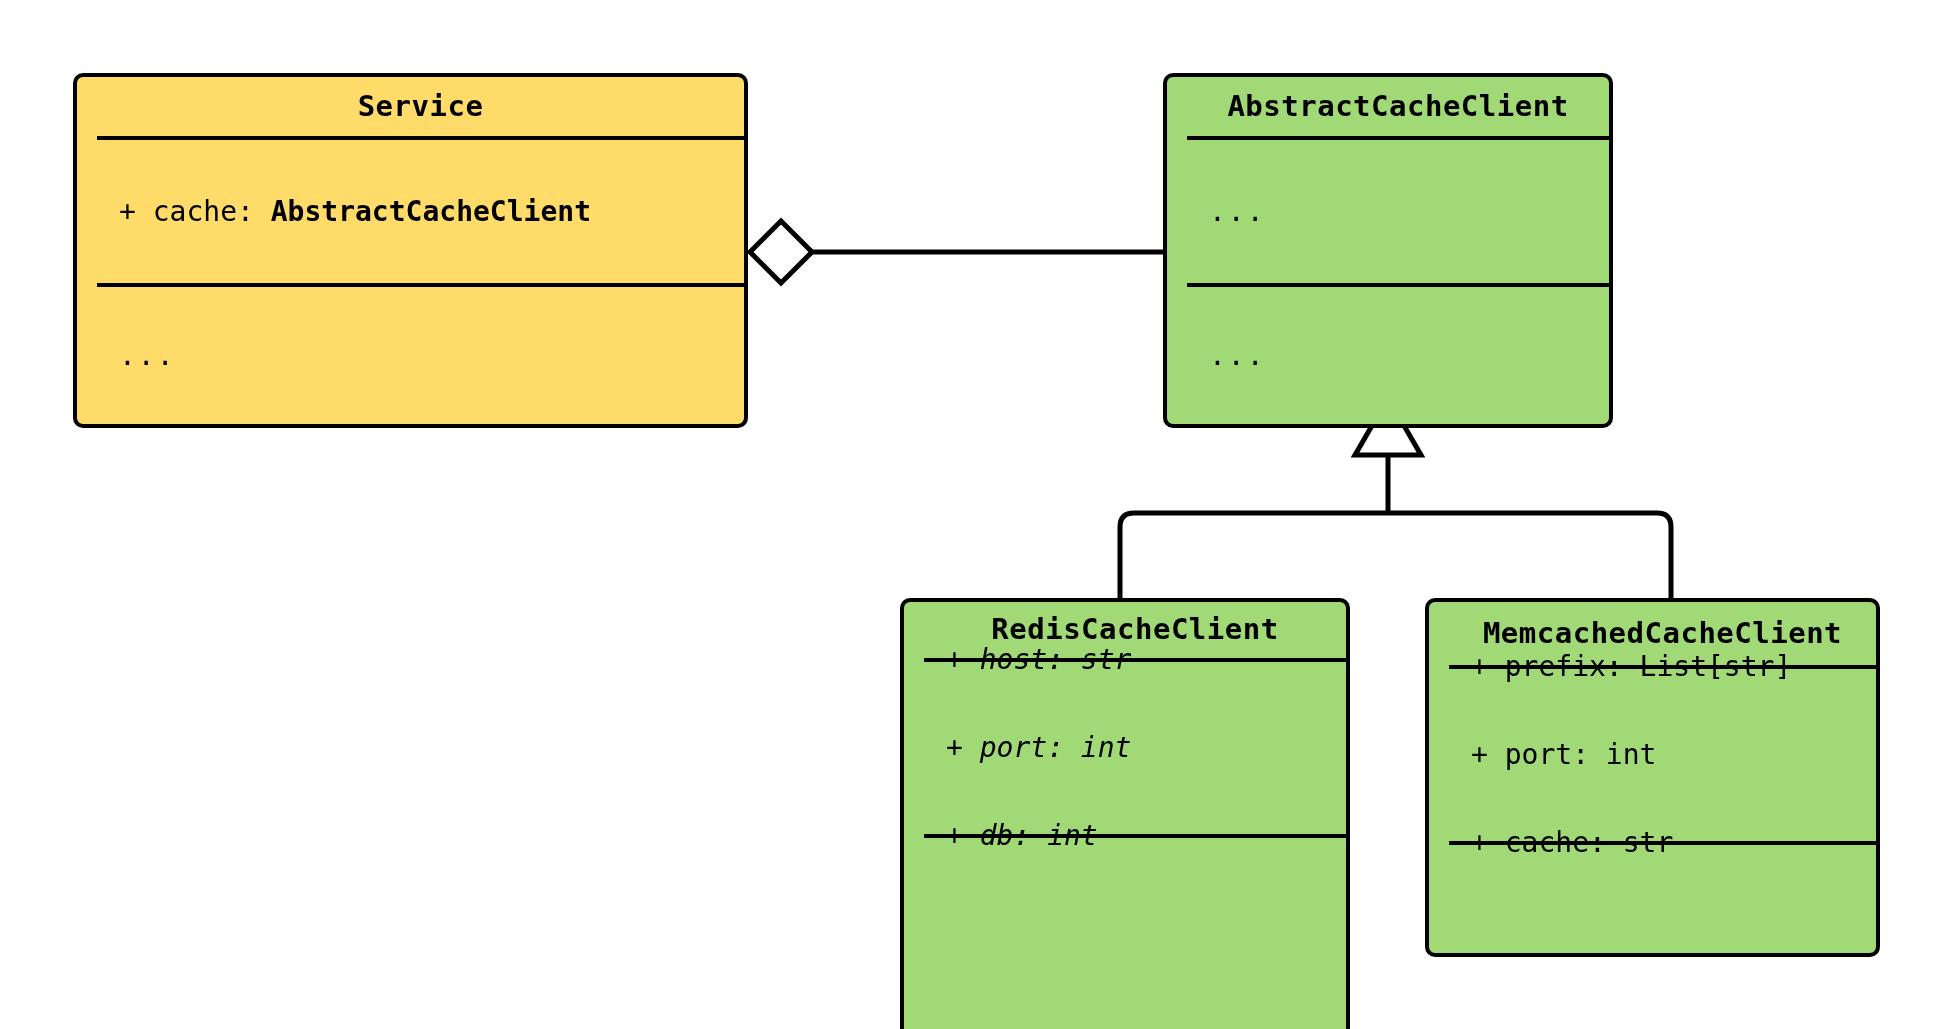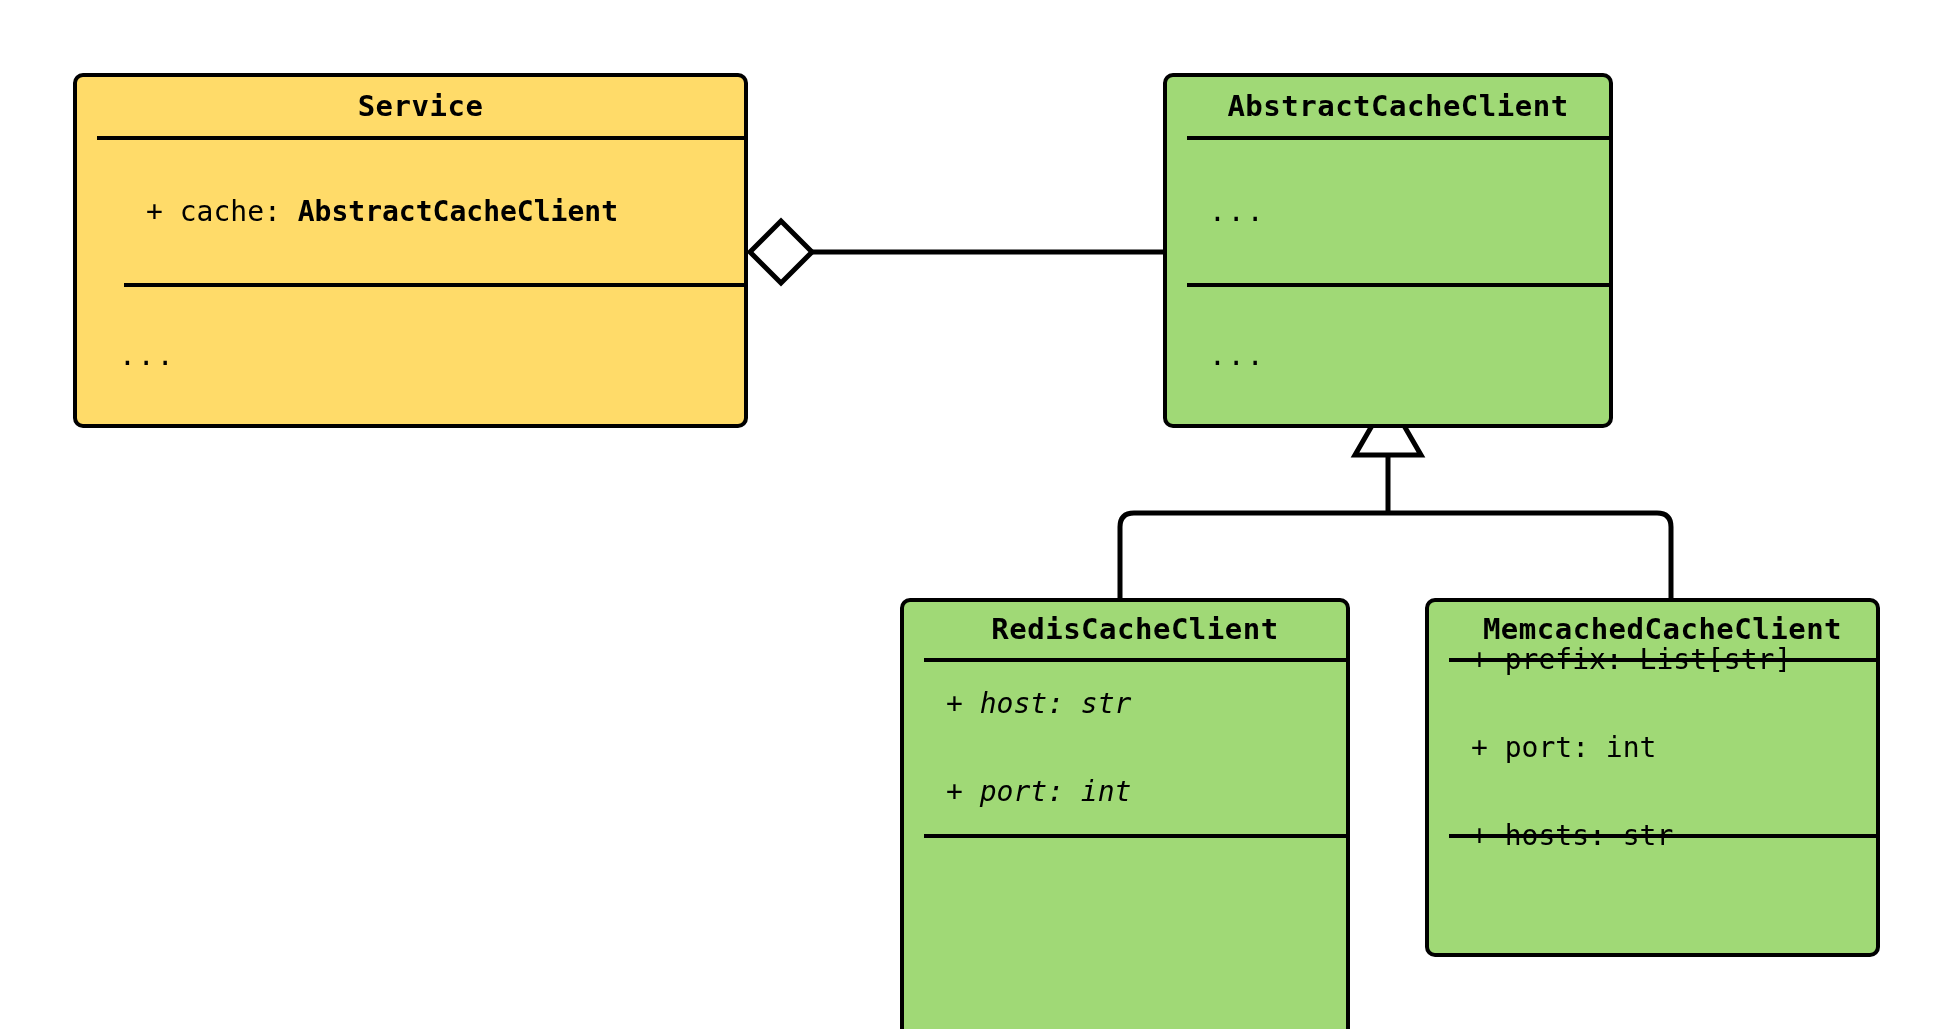--- a/index.html
+++ b/index.html
@@ -112,21 +112,21 @@
                L 1657 513 Q 1671 513 1671 527 L 1671 598" fill="none" stroke="#000000" stroke-width="5"></path>
 
       <polygon points="1388,398 1421,455 1355,455" fill="#ffffff" stroke="#000000" stroke-width="5" stroke-linejoin="miter"></polygon>
     </g>
   </svg>
 
   <div class="uml-class fill-yellow" style="left:73px; top:73px; width:675px; height:355px;">
     <div class="compartment divided" style="height:63px;">
       <div class="class-title">Service</div>
     </div>
-    <div class="compartment divided" style="height:147px;margin-left:27px;">
+    <div class="compartment divided" style="height:147px;">
       <div class="member-list">
         <div class="member-line"><span>+ cache: </span><span class="bold-type">AbstractCacheClient</span></div>
       </div>
     </div>
     <div class="compartment" style="flex:1 1 auto;">
       <div class="ellipsis-line">...</div>
     </div>
   </div>
 
   <div class="uml-class fill-green" style="left:1163px; top:73px; width:450px; height:355px;">
@@ -142,32 +142,33 @@
   </div>
 
   <div class="uml-class fill-green" style="left:900px; top:598px; width:450px; height:466px;">
     <div class="compartment divided" style="height:60px;">
       <div class="class-title">RedisCacheClient</div>
     </div>
     <div class="compartment divided" style="height:176px;font-style:italic;">
       <div class="member-list">
         <div class="member-line">+ host: str</div>
         <div class="member-line">+ port: int</div>
+        <div class="member-line">+ db: int</div>
       </div>
     </div>
     <div class="compartment" style="flex:1 1 auto;"></div>
   </div>
 
   <div class="uml-class fill-green" style="left:1425px; top:598px; width:455px; height:359px;">
-    <div class="compartment divided" style="height:60px;">
+    <div class="compartment divided" style="height:67px;">
       <div class="class-title">MemcachedCacheClient</div>
     </div>
     <div class="compartment divided" style="height:176px;">
       <div class="member-list">
         <div class="member-line">+ prefix: List[str]</div>
         <div class="member-line">+ port: int</div>
-        <div class="member-line">+ hosts: str</div>
+        <div class="member-line">+ cache: str</div>
       </div>
     </div>
     <div class="compartment" style="flex:1 1 auto;"></div>
   </div>
 
 </div>
 
 </body></html>

